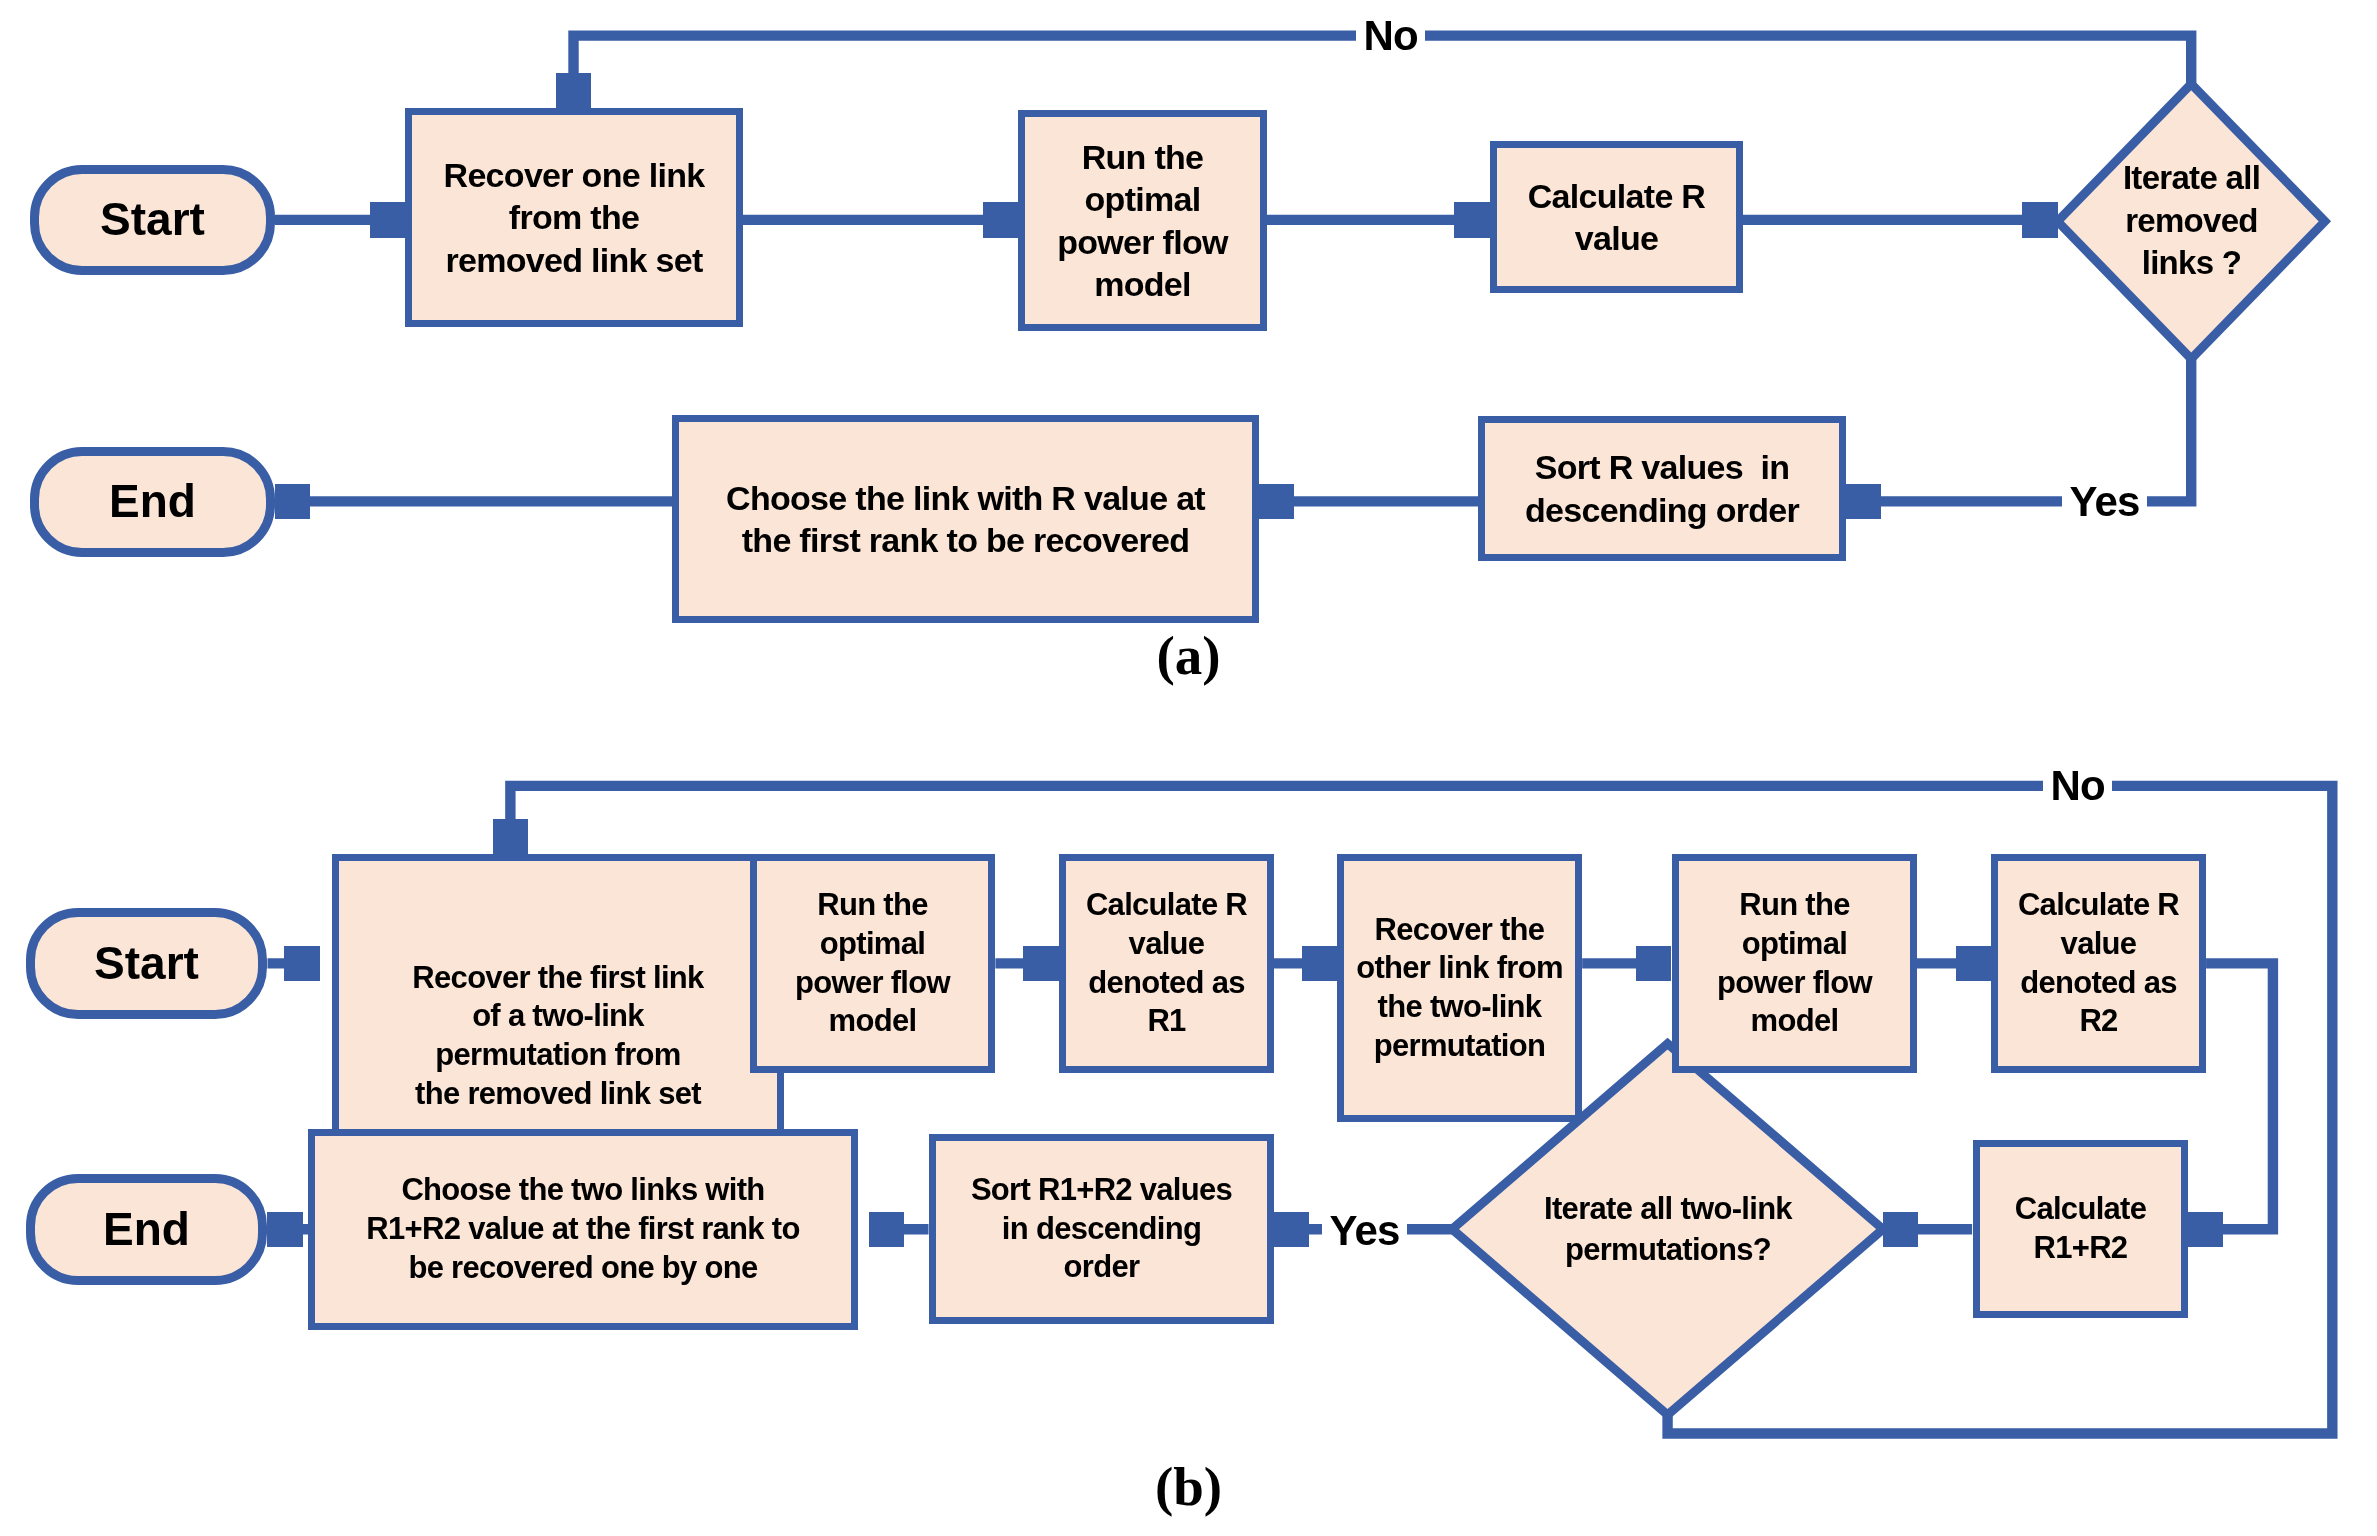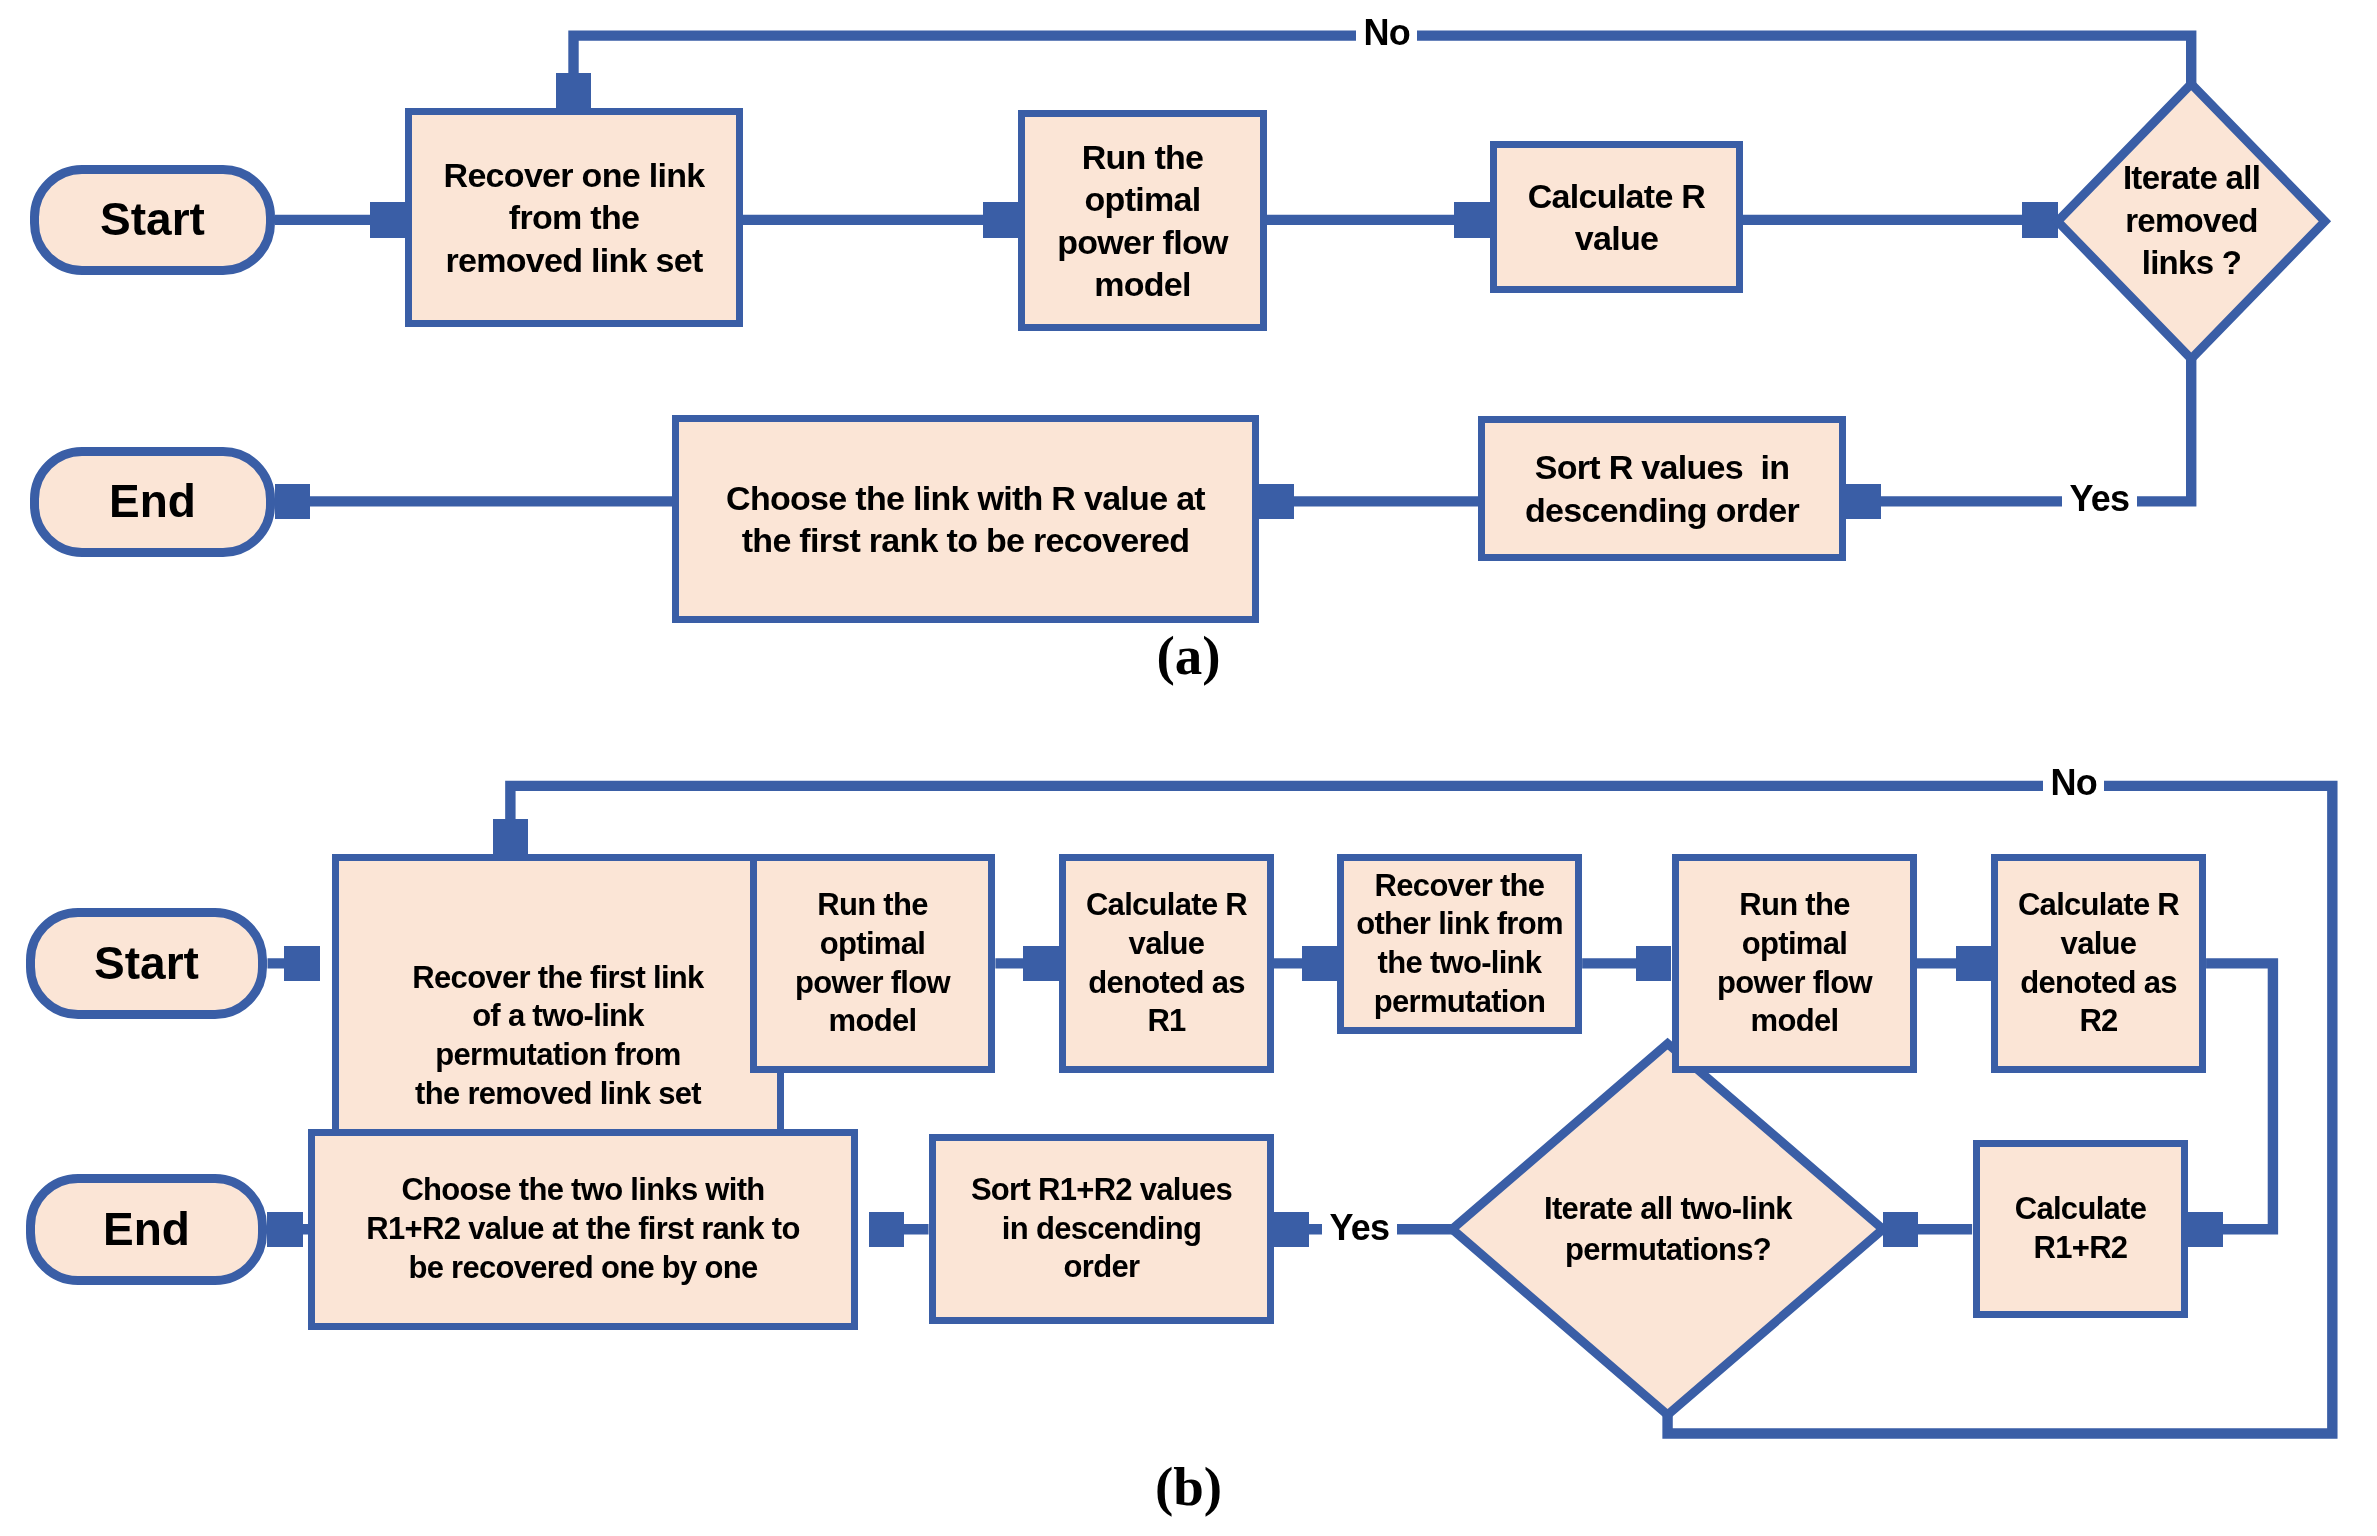--- a/index.html
+++ b/index.html
@@ -31,21 +31,21 @@
   .fz46{font-size:34px;}
   .fz44{font-size:33px;}
   .fz42{font-size:31px;}
   .diamond-label{
     position:absolute;z-index:2;display:flex;align-items:center;justify-content:center;
     text-align:center;font-weight:bold;color:var(--text);
     white-space:pre-wrap;line-height:1.3;letter-spacing:-0.7px;
   }
   .edge-label{
     position:absolute;z-index:3;background:#ffffff;color:var(--text);
-    font-weight:bold;font-size:36px;padding:0 7.4px;letter-spacing:-0.7px;
+    font-weight:bold;font-size:42px;padding:0 7.4px;letter-spacing:-0.7px;
   }
   .caption{
     position:absolute;z-index:3;width:223px;text-align:center;
     font-family:"Liberation Serif",serif;font-weight:bold;font-size:55px;color:var(--text);
   }
 </style>
 </head>
 <body>
 
 <div id="canvas">
@@ -123,21 +123,21 @@
   <div class="node fz42" style="left:750px;top:854px;width:245px;height:219px;">Run the
 optimal
 power flow
 model</div>
 
   <div class="node fz42" style="left:1059px;top:854px;width:215px;height:219px;">Calculate R
 value
 denoted as
 R1</div>
 
-  <div class="node fz42" style="left:1337px;top:854px;width:245px;height:180px;">Recover the
+  <div class="node fz42" style="left:1337px;top:854px;width:245px;height:268px;">Recover the
 other link from
 the two-link
 permutation</div>
 
   <div class="node fz42" style="left:1672px;top:854px;width:245px;height:219px;">Run the
 optimal
 power flow
 model</div>
 
   <div class="node fz42" style="left:1991px;top:854px;width:215px;height:219px;">Calculate R

